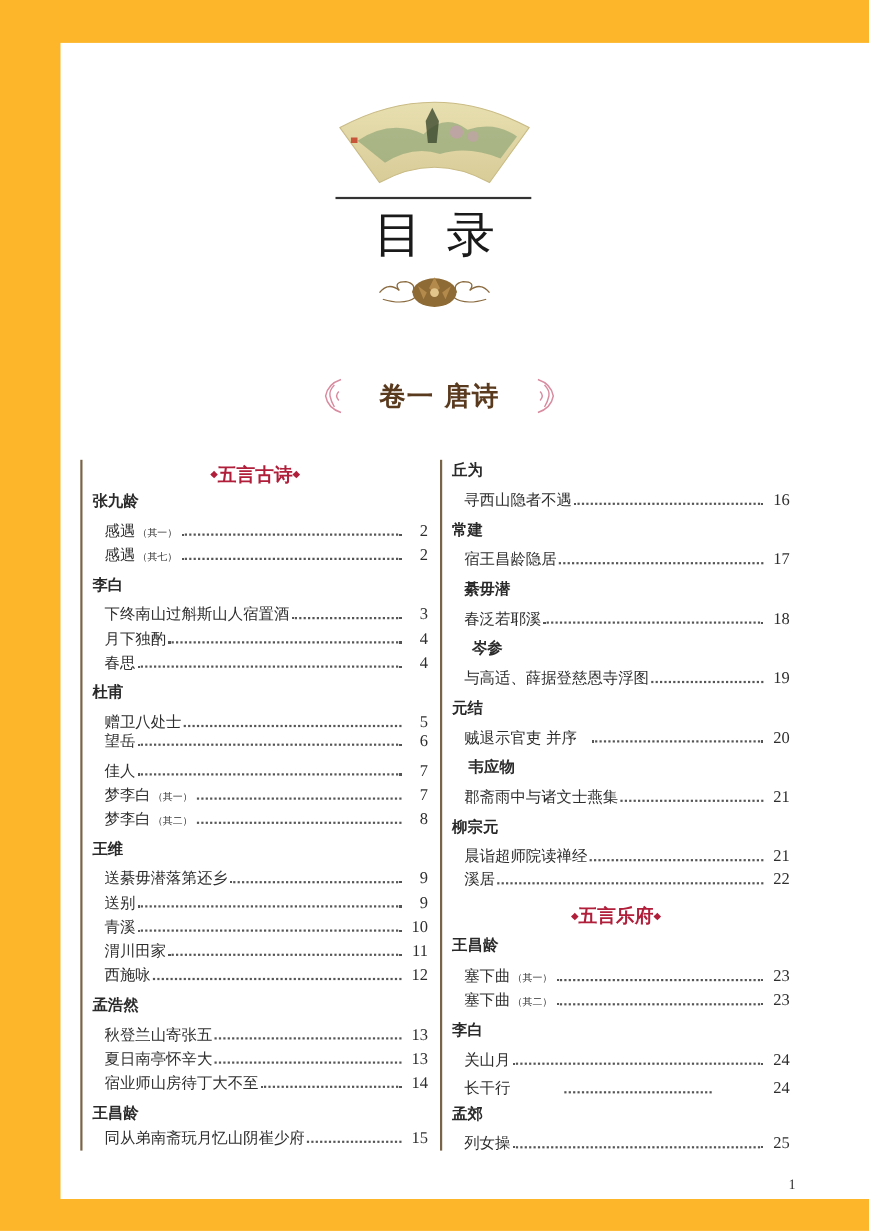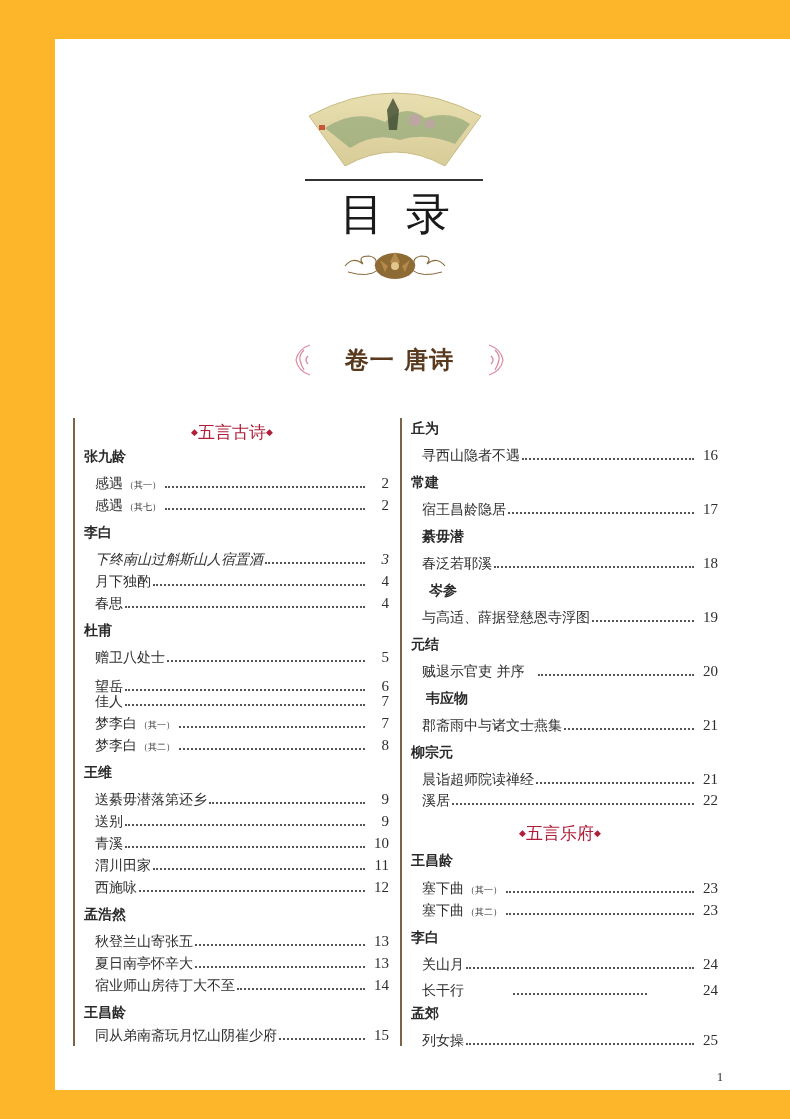--- a/index.html
+++ b/index.html
@@ -69,21 +69,21 @@
       border-left: 2px solid #7a6448;
       height: 628px;
     }
     .col-left { left: 73px; width: 316px; }
     .col-right { left: 400px; width: 318px; }
 
     .item { position: absolute; left: 0; right: 0; }
     .section {
       text-align: center;
       font-family: "DejaVu Sans", sans-serif;
-      font-weight: normal;
+      font-weight: bold;
       font-size: 17px;
       color: #b01e3a;
       height: 24px;
       line-height: 24px;
     }
     .section .dia { font-size: 9px; vertical-align: 3px; color: #b01e3a; }
     .author {
       font-family: "DejaVu Sans", sans-serif;
       font-weight: bold;
       font-size: 14px;
@@ -185,21 +185,21 @@
       <span class="pg">2</span>
   </div>
   <div class="item entry" style="top:77px;">
     <span class="t">感遇</span>
       <span class="sub">（其七）</span>
       <span class="dots"></span>
       <span class="pg">2</span>
   </div>
 
   <div class="item author" style="top:104px;">李白</div>
-  <div class="item entry" style="top:131px;font-style:italic;">
+  <div class="item entry" style="top:131px;">
     <span class="t">下终南山过斛斯山人宿置酒</span>
       <span class="dots"></span>
       <span class="pg">3</span>
   </div>
   <div class="item entry" style="top:153px;">
     <span class="t">月下独酌</span>
       <span class="dots"></span>
       <span class="pg">4</span>
   </div>
   <div class="item entry" style="top:175px;">
@@ -207,21 +207,21 @@
       <span class="dots"></span>
       <span class="pg">4</span>
   </div>
 
   <div class="item author" style="top:202px;">杜甫</div>
   <div class="item entry" style="top:229px;">
     <span class="t">赠卫八处士</span>
       <span class="dots"></span>
       <span class="pg">5</span>
   </div>
-  <div class="item entry" style="top:258px;">
+  <div class="item entry" style="top:246px;">
     <span class="t">望岳</span>
       <span class="dots"></span>
       <span class="pg">6</span>
   </div>
   <div class="item entry" style="top:273px;">
     <span class="t">佳人</span>
       <span class="dots"></span>
       <span class="pg">7</span>
   </div>
   <div class="item entry" style="top:295px;">

